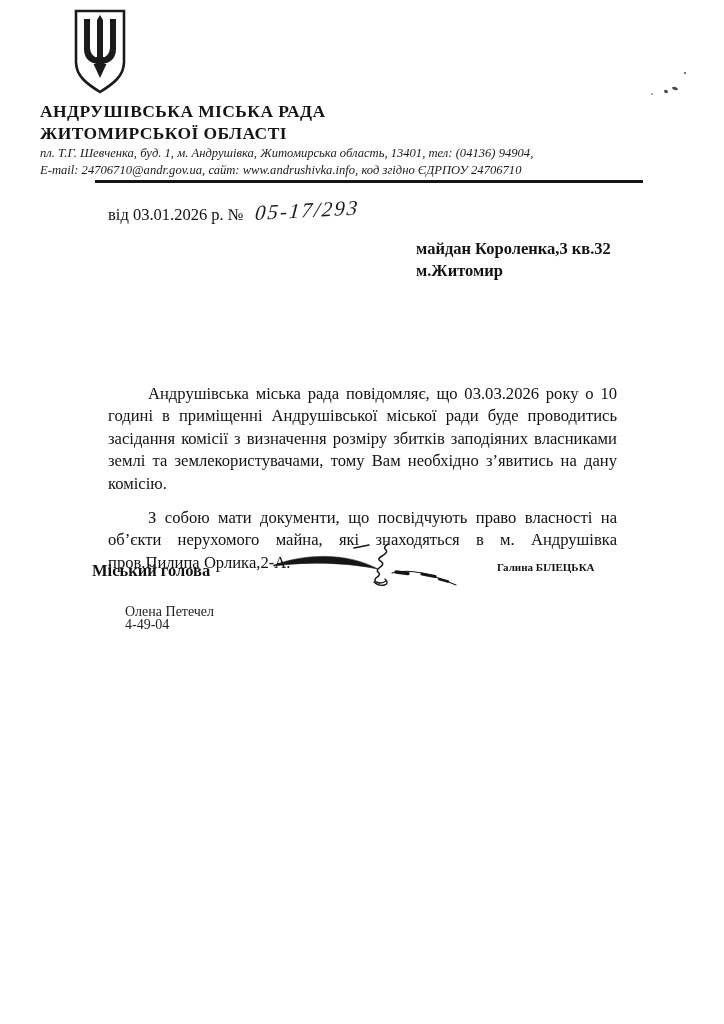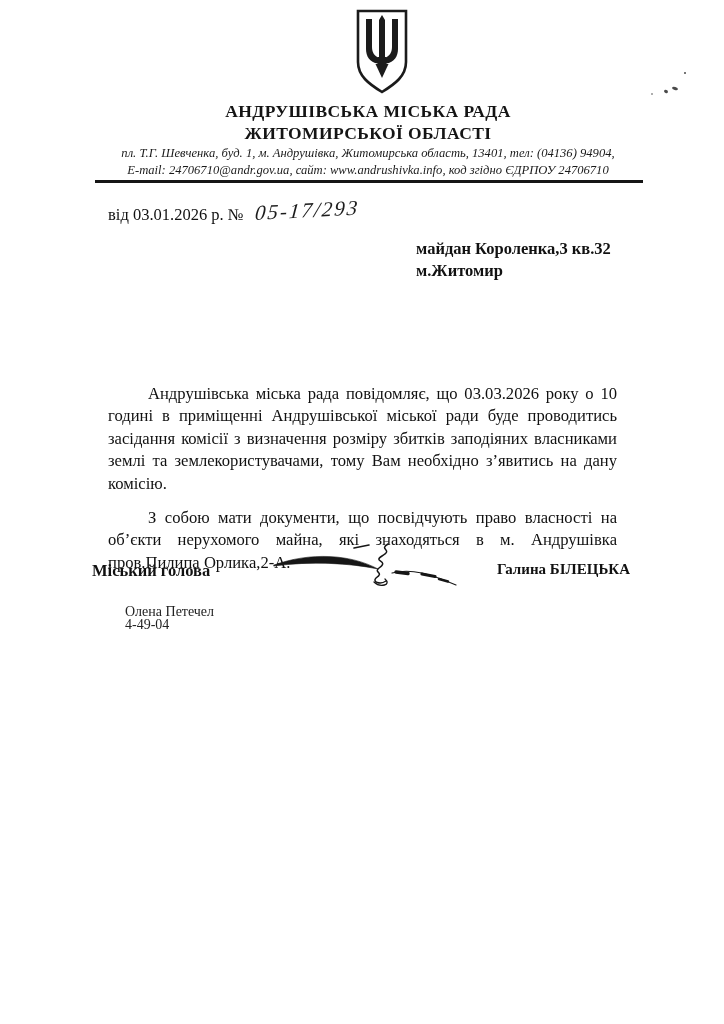--- a/index.html
+++ b/index.html
@@ -7,21 +7,21 @@
     position: relative;
     width: 724px;
     height: 1024px;
     margin: 0 auto;
     background: #ffffff;
     font-family: "Liberation Serif", "DejaVu Serif", serif;
     color: #111;
     overflow: hidden;
   }
   
-  .header { position: absolute; left: 40px; top: 8px; width: 656px; text-align: center; }
+  .header { position: absolute; left: 40px; top: 8px; width: 656px; text-align: left; }
   .emblem { display: inline-block; margin-left: 28px; }
   .org-line { font-weight: bold; font-size: 17.5px; letter-spacing: 0.4px; line-height: 22px; color: #141414; }
   .addr-line { font-size: 12.6px; line-height: 16px; color: #1a1a1a; margin-top: 1px; }
   .addr-block { margin-top: 0; font-style: italic; }
   .rule {
     position: absolute; left: 95px; top: 180px; width: 548px; height: 3px;
     background: #151515;
     box-shadow: 0 0 0.5px #333;
   }
   
@@ -37,21 +37,21 @@
     transform-origin: left bottom;
     color: #1c1c1c;
   }
   
   .recipient { position: absolute; left: 416px; top: 238px; font-weight: bold; font-size: 16.5px; line-height: 22px; }
   
   .body-text { position: absolute; left: 96px; top: 371px; width: 533px; font-size: 16.6px; line-height: 22.4px; text-align: justify; }
   .body-text p { margin: 12px; text-indent: 40px; }
   
   .sig-title { position: absolute; left: 92px; top: 561px; font-weight: bold; font-size: 16.5px; }
-  .sig-name  { position: absolute; left: 497px; top: 561px; font-weight: bold; font-size: 15px; }
+  .sig-name  { position: absolute; left: 497px; top: 561px; font-weight: bold; font-size: 11px; }
   .sig-scrawl { position: absolute; left: 268px; top: 538px; }
   
   .footer { position: absolute; left: 125px; top: 605px; font-size: 14px; line-height: 13px; color: #222; }
   
   .artifact { position: absolute; background: #4a4a4a; border-radius: 50%; }
   .a1 { left: 664px; top: 90px; width: 4px; height: 3px; transform: rotate(20deg); }
   .a2 { left: 672px; top: 87px; width: 6px; height: 3px; transform: rotate(15deg); }
   .a3 { left: 684px; top: 72px; width: 2px; height: 2px; }
   .a4 { left: 651px; top: 93px; width: 2px; height: 2px; opacity: .6; }
 </style>

